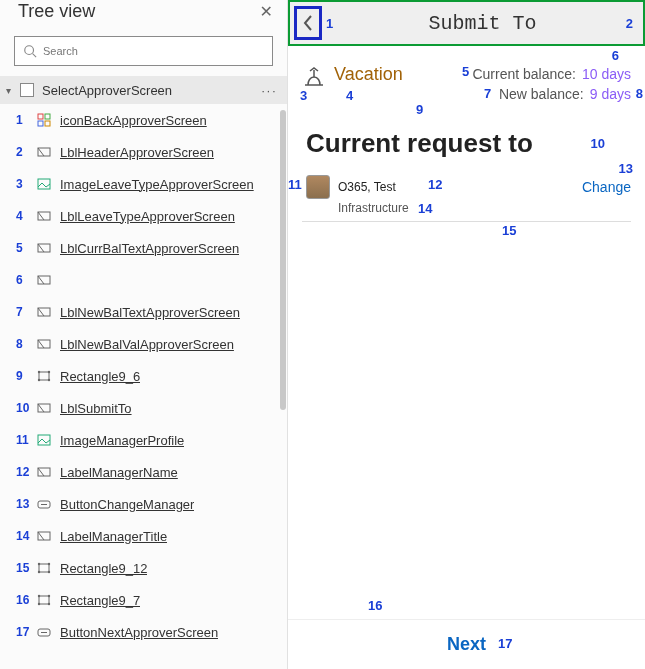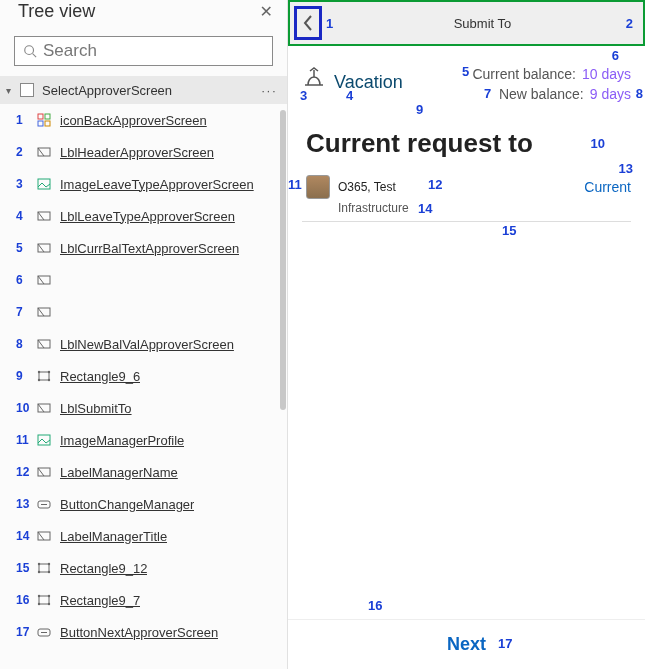--- a/index.html
+++ b/index.html
@@ -6,21 +6,21 @@
 body { width: 645px; height: 669px; display: flex; background: #fff; overflow: hidden; }
 
 
 .tree-panel { width: 288px; height: 100%; border-right: 1px solid #e1e1e1; background: #fbfbfb; display: flex; flex-direction: column; }
 .tree-header { display: flex; align-items: center; justify-content: space-between; padding: 1px 14px 10px 18px; }
 .tree-title { font-size: 18px; color: #333; }
 .close-x { font-size: 16px; color: #666; cursor: pointer; }
 .search-wrap { padding: 4px 14px 10px 14px; }
 .search-box { display: flex; align-items: center; border: 1px solid #8a8a8a; background: #fff; height: 30px; padding: 0 8px; }
 .search-box svg { flex-shrink: 0; }
-.search-box input { border: none; outline: none; flex: 1; font-size: 17px; padding-left: 6px; color: #333; }
+.search-box input { border: none; outline: none; flex: 1; font-size: 11px; padding-left: 6px; color: #333; }
 .search-box input::placeholder { color: #777; }
 
 .tree-body { flex: 1; overflow-y: auto; position: relative; }
 .tree-scroll::-webkit-scrollbar { width: 10px; }
 .tree-scroll::-webkit-scrollbar-thumb { background: #c4c4c4; }
 
 .tree-root { display: flex; align-items: center; height: 28px; background: #e9e9e9; padding-left: 6px; font-size: 13px; color: #333; position: relative; }
 .tree-root .chev { width: 12px; display: inline-block; color: #666; font-size: 10px; margin-right: 2px;}
 .tree-root .sq { width: 14px; height: 14px; border: 1px solid #888; margin-right: 8px; background: #fff; }
 .tree-root .dots { position: absolute; right: 10px; color: #555; letter-spacing: 1px; }
@@ -29,25 +29,25 @@
 .tree-item .num { position: absolute; left: 16px; color: #1a3fd6; font-size: 12px; font-weight: 700; }
 .tree-item .ic { width: 16px; height: 16px; margin-right: 8px; display: flex; align-items: center; justify-content: center; flex-shrink:0;}
 .tree-item .nm { white-space: nowrap; overflow: hidden; text-overflow: ellipsis; text-decoration: underline; }
 
 .vscroll { position: absolute; right: 1px; top: 34px; width: 6px; height: 300px; background: #c8c8c8; border-radius: 3px;}
 
 
 .canvas { flex: 1; height: 100%; background: #fff; position: relative; display: flex; flex-direction: column; }
 .hdr-bar { height: 46px; background: #efefef; display: flex; align-items: center; border: 2px solid #0b9b34; position: relative; }
 .back-box { width: 28px; height: 34px; border: 3px solid #1a28c4; display:flex; align-items:center; justify-content:center; margin-left:4px; color:#444; font-size:18px;}
-.hdr-title { flex:1; text-align:center; font-size:13px; color:#333; }
+.hdr-title { flex:1; text-align:center; font-size:20px; color:#333;font-family:Liberation Mono, monospace; }
 
 .balances { display:flex; align-items:flex-start; padding: 18px 14px 6px 14px; position: relative; }
 .leave-ic { width:24px; height:24px; color:#555; margin-right:8px; }
-.leave-type { font-size:18px; color:#0c4a6e;margin-top:8px; }
+.leave-type { font-size:18px; color:#a16207; }
 .bal-block { margin-left:auto; text-align:right; font-size:14px; color:#555; }
 .bal-row { display:flex; justify-content:flex-end; gap:6px; line-height:20px;}
 .bal-row .v { color:#8b5cf6; }
 
 .sub-title { font-size:26px; font-weight:600; color:#222; padding: 18px 14px 8px 18px; position:relative;}
 .mgr-row { display:flex; align-items:center; padding: 8px 14px 2px 18px; position:relative;}
 .avatar { width:24px; height:24px; background:linear-gradient(#b08860,#8b6f4e); border-radius:3px; margin-right:8px; border:1px solid #999;}
 .mgr-name { font-size:12px; color:#222; }
 .change-link { margin-left:auto; color:#0a66c2; font-size:14px; cursor:pointer; }
 .mgr-title { font-size:12px; color:#555; padding-left:50px; }
@@ -144,20 +144,21 @@
           </span>
         </div>
         <div class="tree-item">
           <span class="num">7</span>
           <span class="ic">
             <svg width="14" height="14" viewBox="0 0 14 14">
               <rect x="1" y="3" width="12" height="8" fill="none" stroke="#666"></rect>
               <line x1="1" y1="3" x2="7" y2="11" stroke="#666"></line>
             </svg>
           </span>
+          <span class="nm">LblNewBalTextApproverScreen</span>
         </div>
         <div class="tree-item">
           <span class="num">8</span>
           <span class="ic">
             <svg width="14" height="14" viewBox="0 0 14 14">
               <rect x="1" y="3" width="12" height="8" fill="none" stroke="#666"></rect>
               <line x1="1" y1="3" x2="7" y2="11" stroke="#666"></line>
             </svg>
           </span>
           <span class="nm">LblNewBalValApproverScreen</span>
@@ -305,21 +306,21 @@
   <div class="sub-title">
     <span>Current request to</span>
     <span class="a" style="right:40px; top:26px;">10</span>
   </div>
 
   <div class="mgr-row">
     <span class="a" style="left:0px; top:10px;">11</span>
     <div class="avatar"></div>
     <div class="mgr-name">O365, Test</div>
     <span class="a" style="left:140px; top:10px;">12</span>
-    <div class="change-link">Current</div>
+    <div class="change-link">Change</div>
     <span class="a" style="right:12px; top:-6px;">13</span>
   </div>
   <div style="position:relative">
     <div class="mgr-title">Infrastructure</div>
     <span class="a" style="left:130px; top:0;">14</span>
   </div>
   <div class="divider">
     <span class="a" style="left:200px; top:2px;">15</span>
   </div>
 

